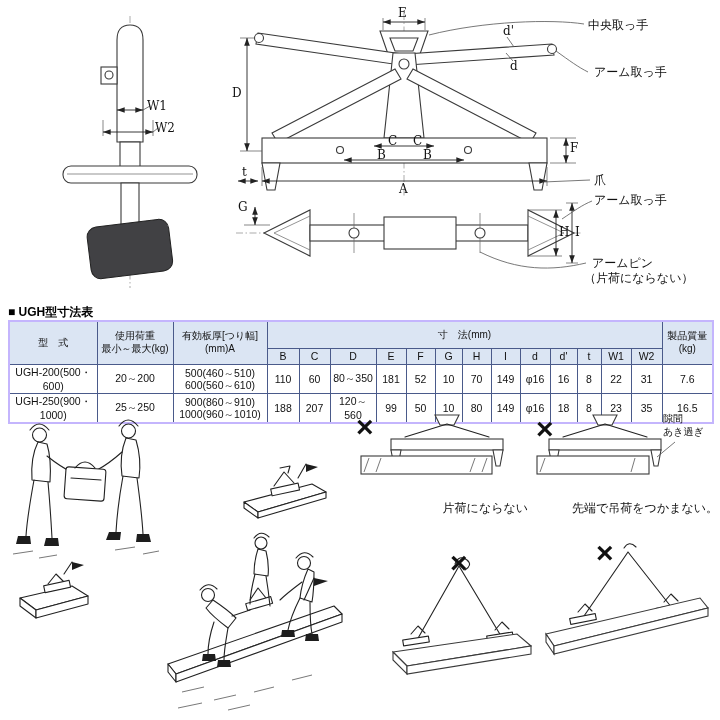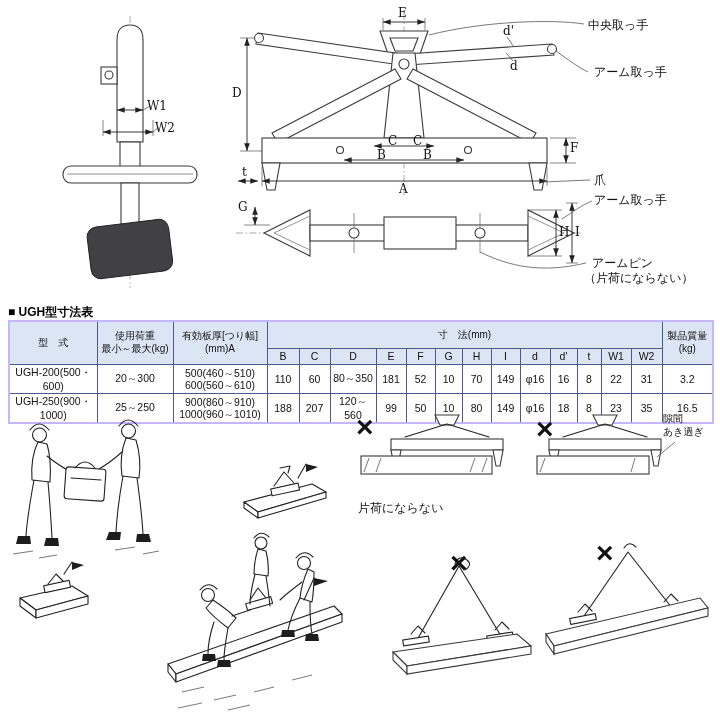--- a/index.html
+++ b/index.html
@@ -32,21 +32,21 @@
   .spec th, .spec td { border:1px solid #4a5a8a; text-align:center; vertical-align:middle; padding:1px 2px; }
   .spec thead th { background:#dbe5f3; font-weight:normal; font-size:10px; line-height:1.25; color:#111; }
   .spec thead tr:first-child th { height:27px; }
   .spec thead tr:last-child th { height:15px; font-size:10.5px; }
   .spec td { font-size:10.5px; height:20px; color:#111; }
   .pre { white-space:pre-line; }
   .cell-model { text-align:left; padding-left:3px; font-size:10px; }
   .cell-plate { font-size:9px; line-height:1.15; }
 
   .xmark { position:absolute; font-size:30px; font-weight:bold; color:#111; line-height:1; }
-  .caption { position:absolute; font-size:12px; color:#111; text-align:left; white-space:nowrap; }
+  .caption { position:absolute; font-size:12px; color:#111; text-align:right; white-space:nowrap; }
   .note { position:absolute; font-size:10px; color:#111; line-height:1.3; white-space:pre-line; }
 </style>
 </head>
 <body>
 
 <div class="page">
 
   <svg width="0" height="0" style="position:absolute">
     <defs>
       <marker id="mA" viewBox="0 0 10 10" markerWidth="9" markerHeight="9" refX="9.5" refY="5" orient="auto-start-reverse">
@@ -212,37 +212,37 @@
         <th>d</th>
         <th>d'</th>
         <th>t</th>
         <th>W1</th>
         <th>W2</th>
       </tr>
     </thead>
     <tbody>
       <tr>
         <td class="cell-model">UGH-200(500・600)</td>
-        <td>20～300</td>
+        <td>20～200</td>
         <td class="pre cell-plate">500(460～510)
 600(560～610)</td>
         <td>110</td>
         <td>60</td>
         <td>80～350</td>
         <td>181</td>
         <td>52</td>
         <td>10</td>
         <td>70</td>
         <td>149</td>
         <td>φ16</td>
         <td>16</td>
         <td>8</td>
         <td>22</td>
         <td>31</td>
-        <td>3.2</td>
+        <td>7.6</td>
       </tr>
       <tr>
         <td class="cell-model">UGH-250(900・1000)</td>
         <td>25～250</td>
         <td class="pre cell-plate">900(860～910)
 1000(960～1010)</td>
         <td>188</td>
         <td>207</td>
         <td>120～560</td>
         <td>99</td>
@@ -382,20 +382,21 @@
       <path class="part" d="M14,38 L24,38 L21,54 L17,54 Z"></path>
       <path class="part" d="M116,38 L126,38 L123,54 L119,54 Z"></path>
       <rect class="part" x="2" y="44" width="112" height="18"></rect>
       <path class="hatch" d="M10,46 l-5,14 M100,46 l-4,14"></path>
       <path class="ldr" d="M140,30 L122,45"></path>
     </svg>
     <div class="note" style="left:128px;top:0px">隙間
 あき過ぎ</div>
   </div>
   <span class="xmark" style="left:536px;top:414px">×</span>
+  <div class="caption jp-sm" style="left:533px;top:500px;width:185px">先端で吊荷をつかまない。</div>
 
   <div class="abs" style="left:385px;top:550px;width:150px;height:162px">
     <svg width="150" height="162">
       <path class="sk" d="M70,14 q4,-10 12,-4 q6,5 -2,10"></path>
       <path class="sk" d="M74,16 L32,90 M74,16 L116,86"></path>
       <g class="sk">
         <path d="M26,84 l7,-8 l7,7"></path>
         <rect x="18" y="88" width="26" height="6" transform="rotate(-9 31 91)" fill="#fff"></rect>
         <path d="M110,80 l7,-8 l7,7"></path>
         <rect x="102" y="84" width="26" height="6" transform="rotate(-9 115 87)" fill="#fff"></rect>

